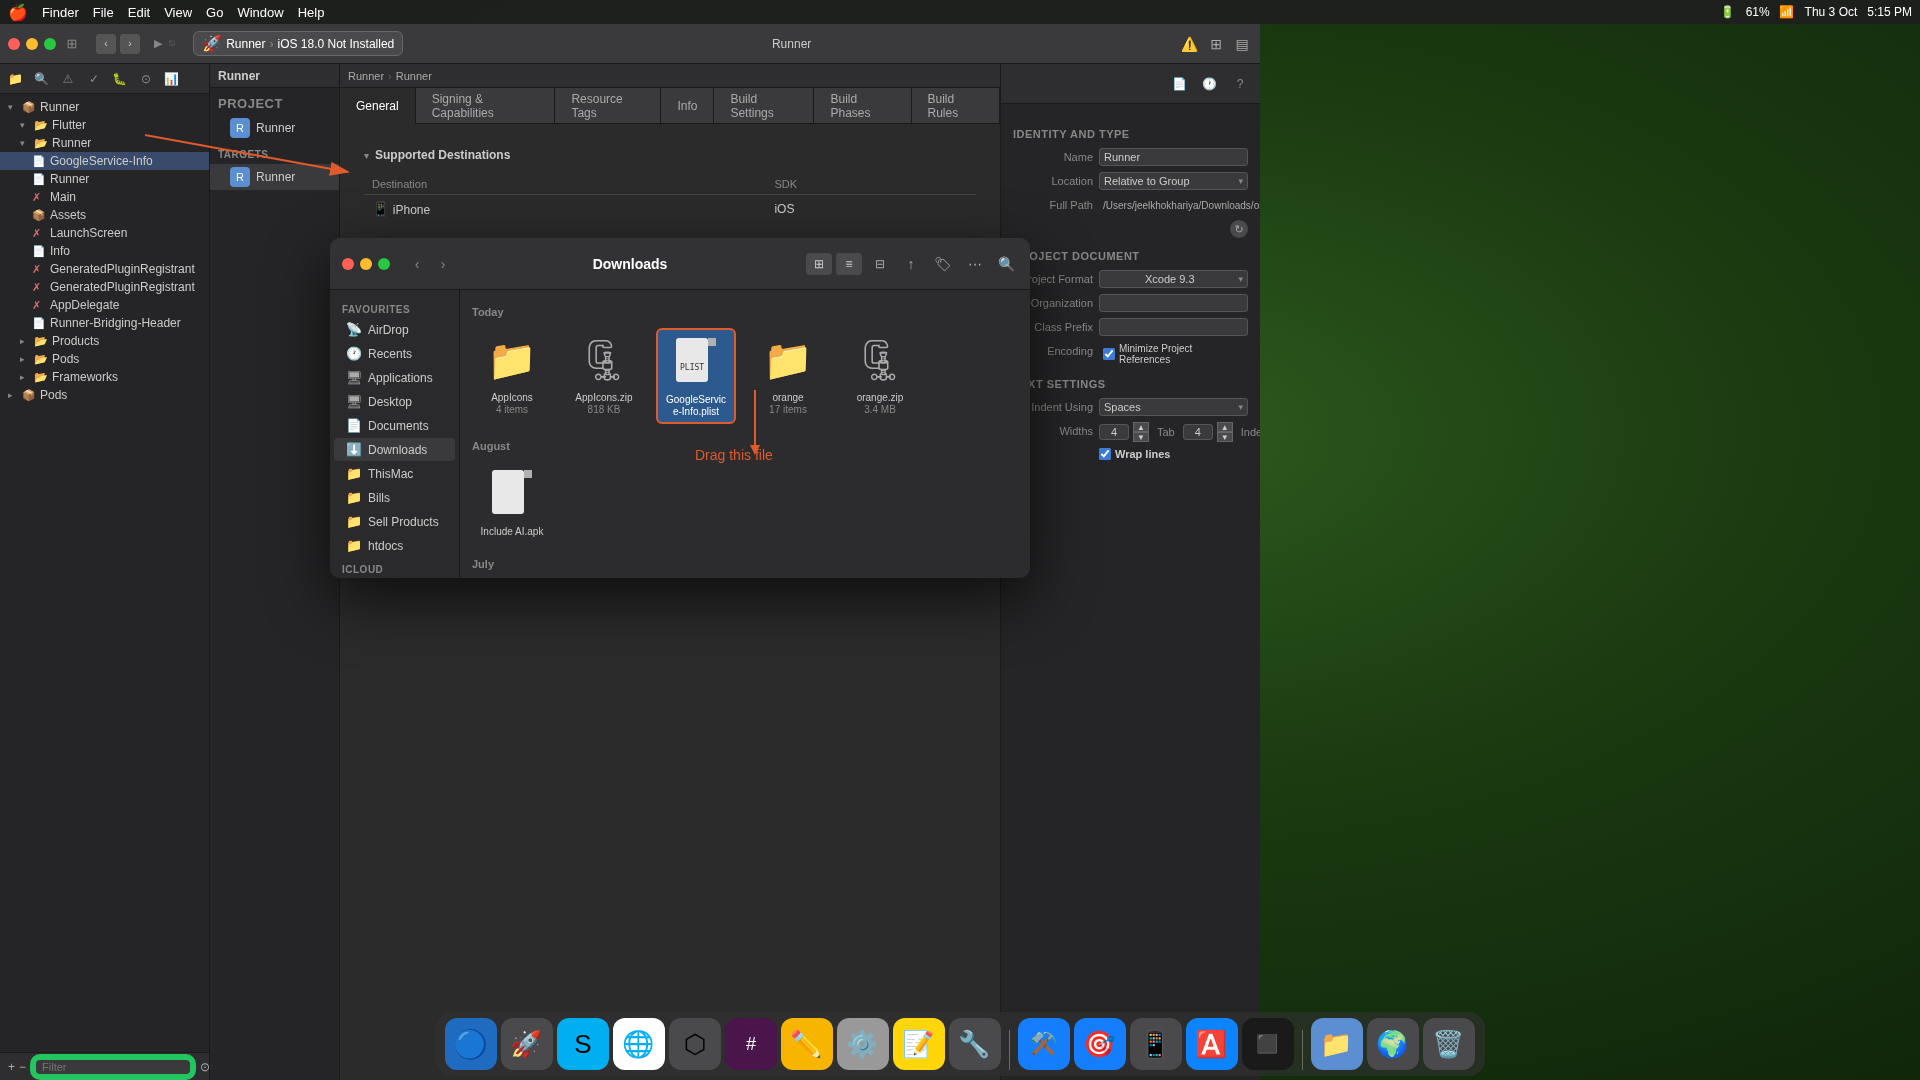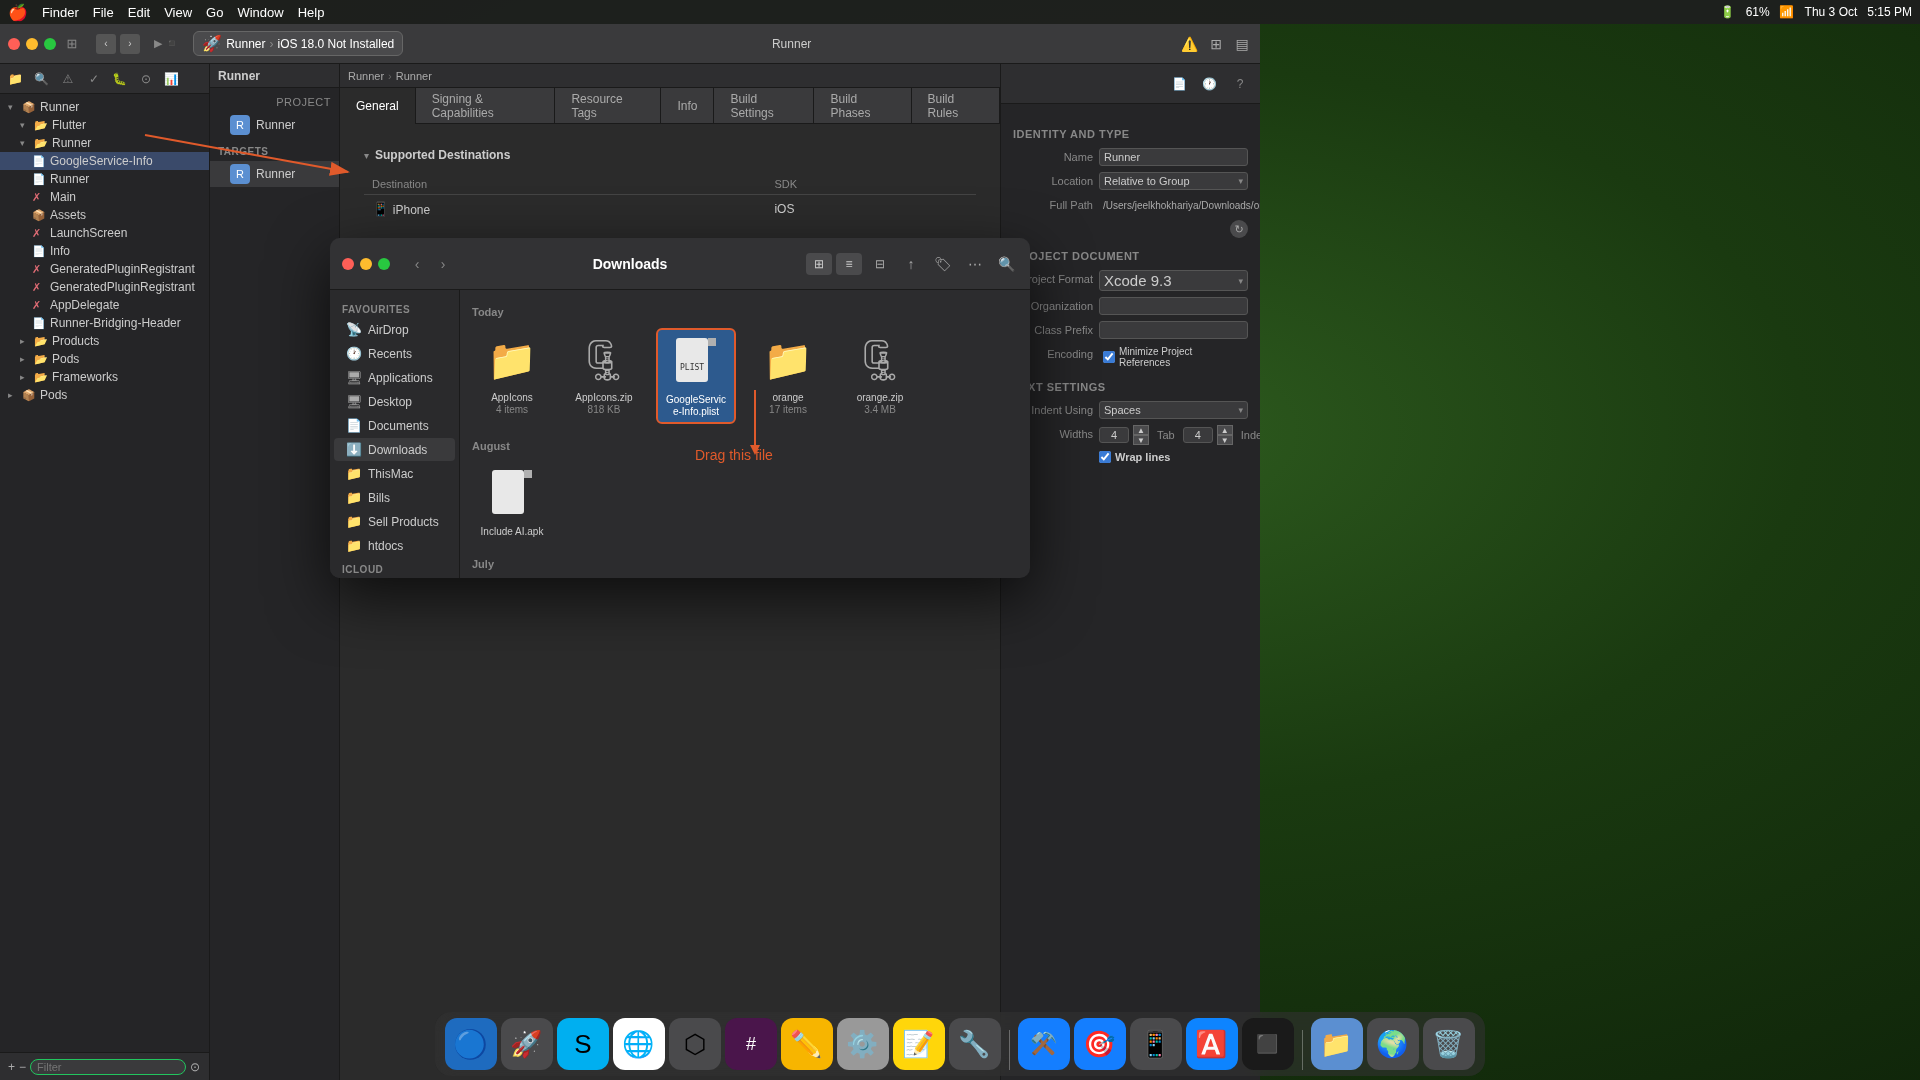--- a/index.html
+++ b/index.html
@@ -158,21 +158,21 @@
       gap: 4px;
     }
     .nav-bottom-btn {
       width: 20px; height: 20px;
       display: flex; align-items: center; justify-content: center;
       color: #aaa; font-size: 12px; cursor: pointer;
     }
     .filter-field {
       flex: 1;
       background: #3a3a3c;
-      border: 1px solid #22c55e;
+      border: 6px solid #22c55e;
       border-radius: 10px;
       padding: 1px 6px;
       color: #ccc;
       font-size: 11px;
     }
 
     
     .editor-panel {
       flex: 1;
       display: flex;
@@ -607,27 +607,26 @@
 
     .targets-label {
       font-size: 10px;
       font-weight: 700;
       color: #888;
       text-transform: uppercase;
       letter-spacing: 0.5px;
       padding: 8px 8px 4px 8px;
     }
     .project-label {
-      font-size: 11px;
-      font-weight: 400;
+      font-size: 13px;
+      font-weight: 700;
       color: #888;
       text-transform: uppercase;
       letter-spacing: 0.5px;
       padding: 8px 8px 4px 8px;
-      text-align: right;
     }
     .target-item {
       display: flex;
       align-items: center;
       padding: 3px 8px 3px 20px;
       cursor: pointer;
       color: #ccc;
       font-size: 12px;
       gap: 6px;
     }
@@ -974,21 +973,21 @@
           <div class="inspector-value no-bg" style="font-size:10px; color:#aaa; line-height:1.3;">/Users/jeelkhokhariya/Downloads/orange/ios/Runner.xcodeproj</div>
         </div>
         <div style="display:flex; justify-content:flex-end; margin-bottom:8px;">
           <div style="width:18px; height:18px; background:#4a4a4c; border-radius:50%; display:flex; align-items:center; justify-content:center; color:#aaa; font-size:11px; cursor:pointer;">↻</div>
         </div>
 
         <div class="inspector-section-title">Project Document</div>
         <div class="inspector-row">
           <div class="inspector-label">Project Format</div>
           <div class="inspector-value">
-            <span style="flex:1;font-size:15px;">Xcode 9.3</span>
+            <span style="flex:1;font-size:11px;margin-left:41px;">Xcode 9.3</span>
             <span style="color:#888;font-size:9px;">▾</span>
           </div>
         </div>
         <div class="inspector-row">
           <div class="inspector-label">Organization</div>
           <div class="inspector-value"></div>
         </div>
         <div class="inspector-row">
           <div class="inspector-label">Class Prefix</div>
           <div class="inspector-value"></div>

